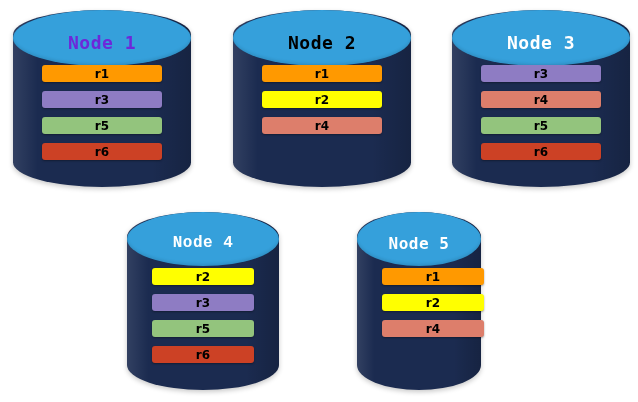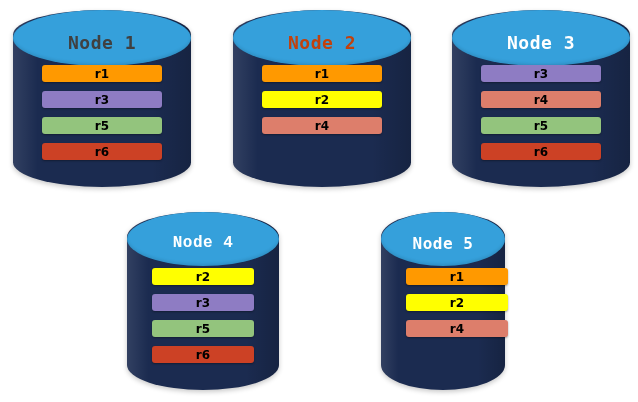--- a/index.html
+++ b/index.html
@@ -88,33 +88,33 @@
   }
 </style>
 </head>
 <body>
 
 <div id="canvas" style="background: rgb(255, 255, 255);">
     <div class="node" style="left: 13px; top: 10px; width: 178px; height: 177px;">
       <div class="cyl-body" style="background: rgb(27, 43, 80);"></div>
       <div class="cyl-shade"></div>
       <div class="cyl-top" style="height: 56px; background: rgb(53, 160, 219);"></div>
-      <div class="cyl-label" style="top: 22px; font-size: 18px; color: #404040;">Node 1</div>
+      <div class="cyl-label" style="top: 22px; font-size: 18px; color: #6d28d9;">Node 1</div>
       <div class="replica-stack">
         <div class="replica-bar" style="left: 29px; top: 55px; width: 120px; height: 17px; background: rgb(255, 153, 0); color: rgb(0, 0, 0); font-size: 12px;">r1</div>
         <div class="replica-bar" style="left: 29px; top: 81px; width: 120px; height: 17px; background: rgb(142, 124, 195); color: rgb(0, 0, 0); font-size: 12px;">r3</div>
         <div class="replica-bar" style="left: 29px; top: 107px; width: 120px; height: 17px; background: rgb(147, 196, 125); color: rgb(0, 0, 0); font-size: 12px;">r5</div>
         <div class="replica-bar" style="left: 29px; top: 133px; width: 120px; height: 17px; background: rgb(204, 65, 37); color: rgb(0, 0, 0); font-size: 12px;">r6</div>
       </div>
     </div>
     <div class="node" style="left: 233px; top: 10px; width: 178px; height: 177px;">
       <div class="cyl-body" style="background: rgb(27, 43, 80);"></div>
       <div class="cyl-shade"></div>
       <div class="cyl-top" style="height: 56px; background: rgb(53, 160, 219);"></div>
-      <div class="cyl-label" style="top: 22px; font-size: 18px; color: #c2410c;">Node 2</div>
+      <div class="cyl-label" style="top: 22px; font-size: 18px; color: #000000;">Node 2</div>
       <div class="replica-stack">
         <div class="replica-bar" style="left: 29px; top: 55px; width: 120px; height: 17px; background: rgb(255, 153, 0); color: rgb(0, 0, 0); font-size: 12px;">r1</div>
         <div class="replica-bar" style="left: 29px; top: 81px; width: 120px; height: 17px; background: rgb(255, 255, 0); color: rgb(0, 0, 0); font-size: 12px;">r2</div>
         <div class="replica-bar" style="left: 29px; top: 107px; width: 120px; height: 17px; background: rgb(221, 126, 107); color: rgb(0, 0, 0); font-size: 12px;">r4</div>
       </div>
     </div>
     <div class="node" style="left: 452px; top: 10px; width: 178px; height: 177px;">
       <div class="cyl-body" style="background: rgb(27, 43, 80);"></div>
       <div class="cyl-shade"></div>
       <div class="cyl-top" style="height: 56px; background: rgb(53, 160, 219);"></div>
@@ -131,21 +131,21 @@
       <div class="cyl-shade"></div>
       <div class="cyl-top" style="height: 54px; background: rgb(53, 160, 219);"></div>
       <div class="cyl-label" style="top: 22px; font-size: 16px; color: rgb(255, 255, 255); font-family: Liberation Mono, monospace;">Node 4</div>
       <div class="replica-stack">
         <div class="replica-bar" style="left: 25px; top: 56px; width: 102px; height: 17px; background: rgb(255, 255, 0); color: rgb(0, 0, 0); font-size: 12px;">r2</div>
         <div class="replica-bar" style="left: 25px; top: 82px; width: 102px; height: 17px; background: rgb(142, 124, 195); color: rgb(0, 0, 0); font-size: 12px;">r3</div>
         <div class="replica-bar" style="left: 25px; top: 108px; width: 102px; height: 17px; background: rgb(147, 196, 125); color: rgb(0, 0, 0); font-size: 12px;">r5</div>
         <div class="replica-bar" style="left: 25px; top: 134px; width: 102px; height: 17px; background: rgb(204, 65, 37); color: rgb(0, 0, 0); font-size: 12px;">r6</div>
       </div>
     </div>
-    <div class="node" style="left: 357px; top: 212px; width: 124px; height: 178px; margin-left: 24px;">
+    <div class="node" style="left: 357px; top: 212px; width: 124px; height: 178px;">
       <div class="cyl-body" style="background: rgb(27, 43, 80);"></div>
       <div class="cyl-shade"></div>
       <div class="cyl-top" style="height: 54px; background: rgb(53, 160, 219);"></div>
       <div class="cyl-label" style="top: 22px; font-size: 16px; color: rgb(255, 255, 255);">Node 5</div>
       <div class="replica-stack">
         <div class="replica-bar" style="left: 25px; top: 56px; width: 102px; height: 17px; background: rgb(255, 153, 0); color: rgb(0, 0, 0); font-size: 12px;">r1</div>
         <div class="replica-bar" style="left: 25px; top: 82px; width: 102px; height: 17px; background: rgb(255, 255, 0); color: rgb(0, 0, 0); font-size: 12px;">r2</div>
         <div class="replica-bar" style="left: 25px; top: 108px; width: 102px; height: 17px; background: rgb(221, 126, 107); color: rgb(0, 0, 0); font-size: 12px;">r4</div>
       </div>
     </div>

